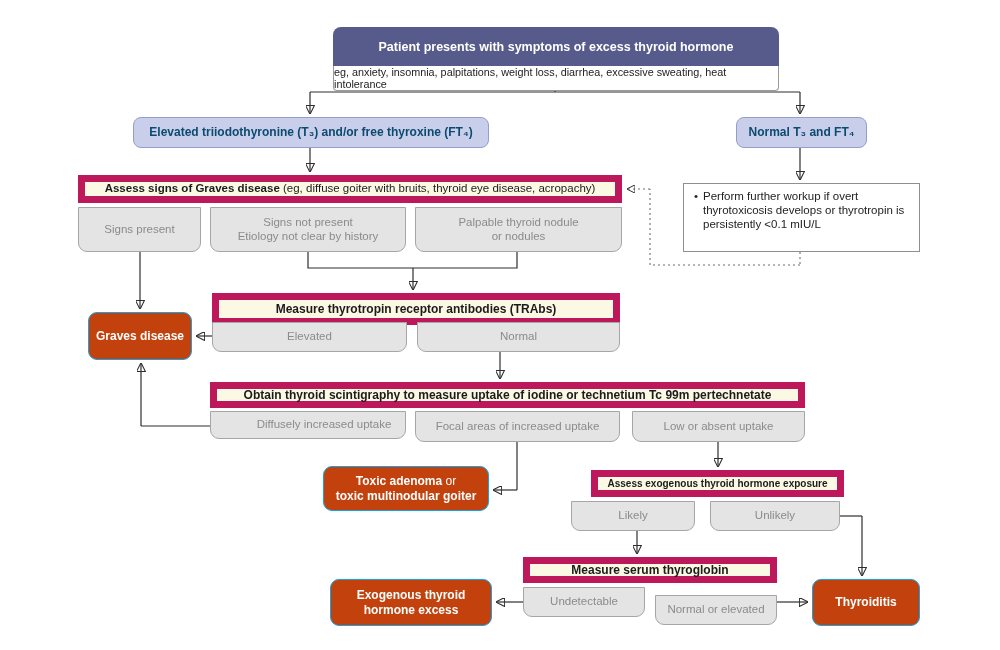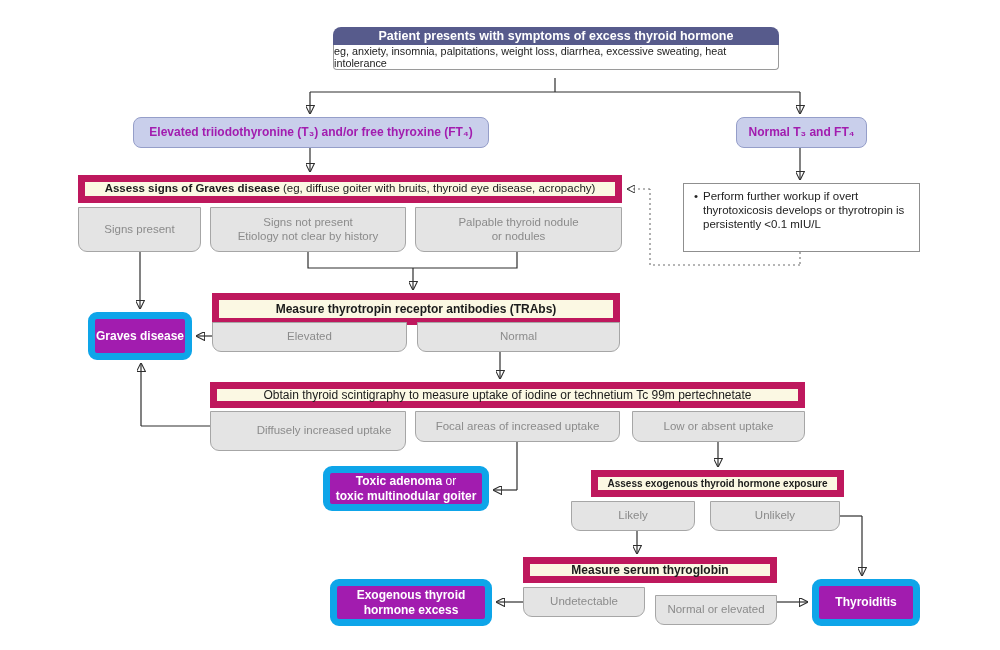--- a/index.html
+++ b/index.html
@@ -8,40 +8,40 @@
     font-family:"Liberation Sans","DejaVu Sans",sans-serif;color:#1d1d2b;
   }
   .box{
     position:absolute;box-sizing:border-box;display:flex;flex-direction:column;
     align-items:center;justify-content:center;text-align:center;line-height:1.18;
   }
   
   .start-wrap{position:absolute;left:333px;top:27px;width:446px;}
   .start-header{
     background:#575b8c;color:#ffffff;font-weight:bold;font-size:12.5px;
-    border-radius:8px 8px 0 0;height:18px;display:flex;align-items:center;justify-content:center;
+    border-radius:8px 8px 0 0;height:39px;display:flex;align-items:center;justify-content:center;
   }
   .start-sub{
     background:#ffffff;border:1px solid #9a9a9a;border-top:none;border-radius:0 0 4px 4px;
     font-size:10.8px;height:24px;display:flex;align-items:center;justify-content:center;color:#222;
   }
   .blue{
     background:#c9cfeb;border:1px solid #959ec9;border-radius:8px;
-    font-weight:bold;font-size:12px;color:#a21caf;
+    font-weight:bold;font-size:12px;color:#0c4a6e;
   }
   .cream{
     background:#fbf8e3;border:7px solid #be185d;font-size:11.5px;color:#1b1b1b;
   }
   .cream b{font-weight:bold;}
   .gray{
     background:#e4e4e4;border:1px solid #a6a6a6;border-radius:0 0 9px 9px;
     font-size:11.5px;color:#8b8b8b;
   }
   .maroon{
-    background:#a21caf;border:7px solid #0ea5e9;border-radius:9px;
+    background:#c2410c;border:1px solid #0ea5e9;border-radius:9px;
     color:#ffffff;font-weight:bold;font-size:12px;
   }
   .maroon .norm{font-weight:normal;}
   .whitebox{
     background:#ffffff;border:1px solid #8f8f8f;font-size:11.5px;color:#222;
     align-items:flex-start;justify-content:flex-start;text-align:left;
     padding:6px 8px 4px 8px;line-height:1.2;
   }
   .bullet{position:relative;padding-left:11px;margin-bottom:3px;}
   .bullet::before{content:"\2022";position:absolute;left:2px;top:0;color:#222;}
@@ -147,23 +147,23 @@
   </div>
 
   <div class="box cream" style="left:212px;top:293px;width:408px;height:32px;font-weight:bold;font-size:12px;">Measure thyrotropin receptor antibodies (TRAbs)</div>
 
   <div class="box gray" style="left:212px;top:322px;width:195px;height:30px;">Elevated</div>
 
   <div class="box gray" style="left:417px;top:322px;width:203px;height:30px;">Normal</div>
 
   <div class="box maroon" style="left:88px;top:312px;width:104px;height:48px;">Graves disease</div>
 
-  <div class="box cream" style="left:210px;top:382px;width:595px;height:26px;font-weight:normal;font-size:12px;">Obtain thyroid scintigraphy to measure uptake of iodine or technetium Tc 99m pertechnetate</div>
+  <div class="box cream" style="left:210px;top:382px;width:595px;height:26px;font-weight:bold;font-size:12px;">Obtain thyroid scintigraphy to measure uptake of iodine or technetium Tc 99m pertechnetate</div>
 
-  <div class="box gray" style="left:210px;top:411px;width:196px;height:40px;padding-left:32px;">Diffusely increased uptake</div>
+  <div class="box gray" style="left:210px;top:411px;width:196px;height:28px;padding-left:32px;">Diffusely increased uptake</div>
 
   <div class="box gray" style="left:415px;top:411px;width:205px;height:31px;">Focal areas of increased uptake</div>
 
   <div class="box maroon" style="left:323px;top:466px;width:166px;height:45px;">
     <div><span>Toxic adenoma</span><span class="norm"> or</span></div>
     <div>toxic multinodular goiter</div>
   </div>
 
   <div class="box gray" style="left:632px;top:411px;width:173px;height:31px;">Low or absent uptake</div>
 

